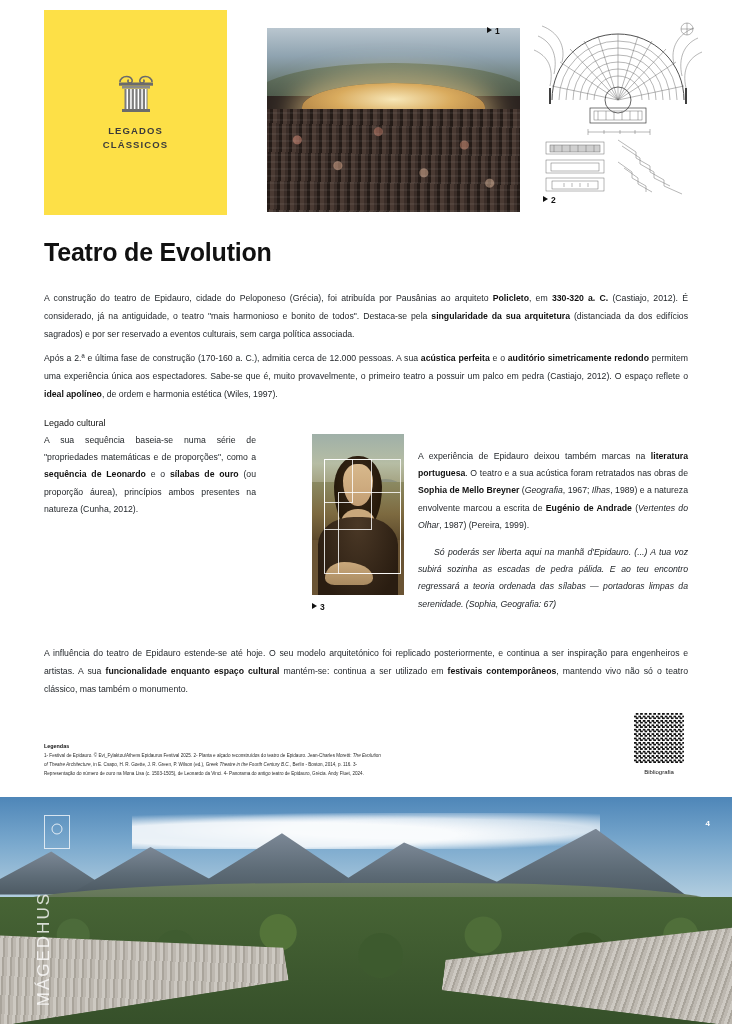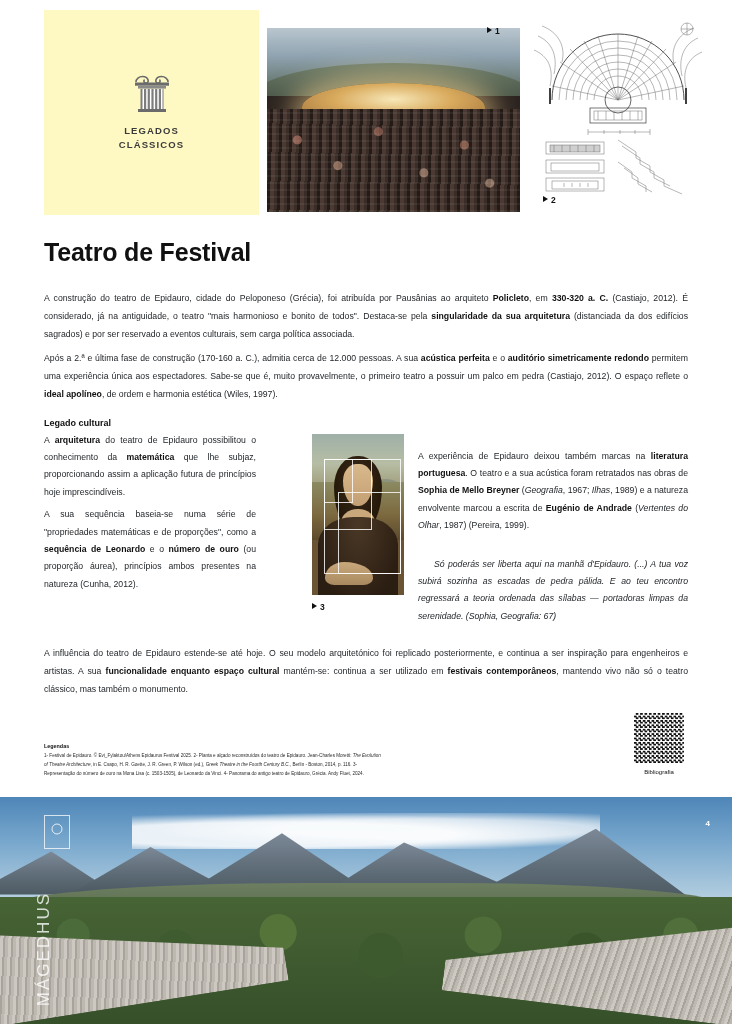--- a/index.html
+++ b/index.html
@@ -25,22 +25,22 @@
   .top-band {
     position: absolute;
     top: 0; left: 0;
     width: 732px;
     height: 218px;
   }
 
   .brand-block {
     position: absolute;
     left: 44px; top: 10px;
-    width: 215px; height: 205px;
-    background: #fef9c3;
+    width: 183px; height: 205px;
+    background: #fde047;
     display: flex;
     flex-direction: column;
     align-items: center;
     justify-content: center;
   }
   .brand-icon { width: 40px; height: 42px; margin-bottom: 9px; }
   .brand-name {
     font-size: 9.5px;
     font-weight: bold;
     letter-spacing: 1.1px;
@@ -135,21 +135,21 @@
     font-size: 8.7px;
     line-height: 2.08;
     text-align: justify;
     color: #23272b;
     margin-bottom: 6px;
   }
   p.body b { font-weight: bold; color: #111; }
 
   h2.sub {
     font-size: 9px;
-    font-weight: bold;
+    font-weight: normal;
     color: #111;
     margin-top: 14px;
     margin-bottom: 4px;
   }
 
   
   .mid {
     position: relative;
     width: 644px;
     height: 208px;
@@ -167,21 +167,21 @@
     line-height: 2.0;
     margin-bottom: 5px;
   }
 
   .quote {
     font-size: 8.7px;
     line-height: 2.0;
     font-style: italic;
     text-align: justify;
     color: #23272b;
-    margin-top: 21px;
+    margin-top: 9px;
     text-indent: 16px;
   }
 
   
   .mona-fig {
     position: absolute;
     left: 268px; top: 2px;
     width: 92px;
   }
   .mona {
@@ -466,33 +466,32 @@
           <path d="M92 152 L106 162 L106 168 L120 176"></path>
         </g>
       </svg>
     </div>
     <div class="fig-marker" style="left:543px; top:195px;">
       <span class="tri"></span><span>2</span>
     </div>
   </div>
 
   <div class="article">
-    <h1 class="title">Teatro de Festival</h1>
+    <h1 class="title">Teatro de Evolution</h1>
 
     <p class="body"><span>A construção do teatro de Epidauro, cidade do Peloponeso (Grécia), foi atribuída por Pausânias ao arquiteto </span><b>Policleto</b><span>, em </span><b>330-320 a. C.</b><span> (Castiajo, 2012). É considerado, já na antiguidade, o teatro "mais harmonioso e bonito de todos". Destaca-se pela </span><b>singularidade da sua arquitetura</b><span> (distanciada da dos edifícios sagrados) e por ser reservado a eventos culturais, sem carga política associada.</span></p>
 
     <p class="body"><span>Após a 2.ª e última fase de construção (170-160 a. C.), admitia cerca de 12.000 pessoas. A sua </span><b>acústica perfeita</b><span> e o </span><b>auditório simetricamente redondo</b><span> permitem uma experiência única aos espectadores. Sabe-se que é, muito provavelmente, o primeiro teatro a possuir um palco em pedra (Castiajo, 2012). O espaço reflete o </span><b>ideal apolíneo</b><span>, de ordem e harmonia estética (Wiles, 1997).</span></p>
 
     <h2 class="sub">Legado cultural</h2>
 
     <div class="mid">
 
       <div class="col-left">
-        <p class="body"><span>A </span><b>arquitetura</b><span> do teatro de Epidauro possibilitou o conhecimento da </span><b>matemática</b><span> que lhe subjaz, proporcionando assim a aplicação futura de princípios hoje imprescindíveis.</span></p>
-        <p class="body"><span>A sua sequência baseia-se numa série de "propriedades matemáticas e de proporções", como a </span><b>sequência de Leonardo</b><span> e o </span><b>número de ouro</b><span> (ou proporção áurea), princípios ambos presentes na natureza (Cunha, 2012).</span></p>
+        <p class="body"><span>A sua sequência baseia-se numa série de "propriedades matemáticas e de proporções", como a </span><b>sequência de Leonardo</b><span> e o </span><b>sílabas de ouro</b><span> (ou proporção áurea), princípios ambos presentes na natureza (Cunha, 2012).</span></p>
       </div>
 
       <div class="mona-fig">
         <div class="mona">
           <div class="m-sky"></div>
           <div class="m-hillL"></div>
           <div class="m-hillR"></div>
           <div class="m-land"></div>
           <div class="m-hair"></div>
           <div class="m-face"></div>

